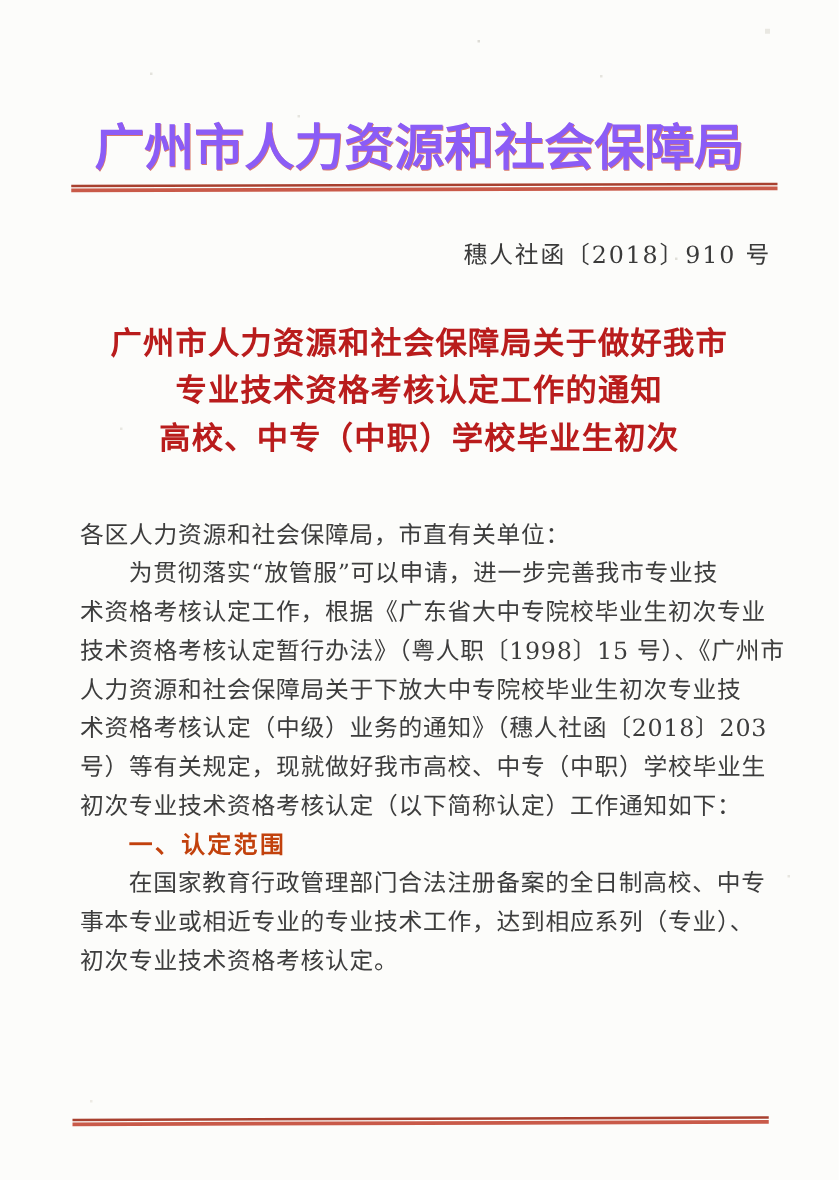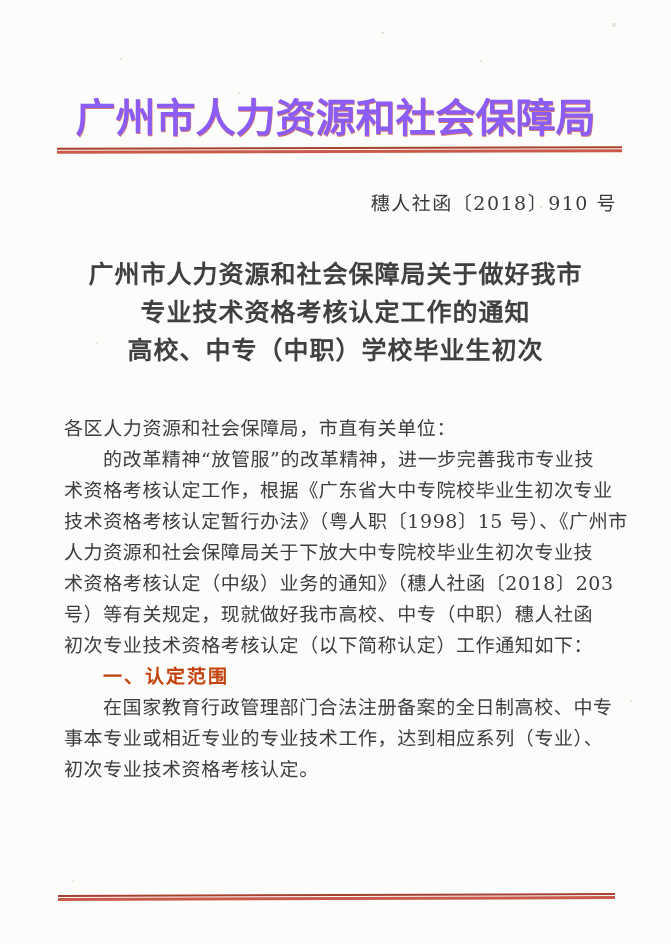--- a/index.html
+++ b/index.html
@@ -68,21 +68,21 @@
   }
   .doc-title {
     position: absolute;
     top: 256px;
     left: 0;
     width: 100%;
     text-align: center;
     font-weight: bold;
     font-size: 25px;
     line-height: 38px;
-    color: #404040;
+    color: #b91c1c;
     letter-spacing: 1px;
     white-space: nowrap;
   }
   .doc-body {
     position: absolute;
     top: 413px;
     left: 64px;
     width: 560px;
     font-size: 19px;
     line-height: 31px;
@@ -127,26 +127,26 @@
   <div class="doc-number">穗人社函〔2018〕910 号</div>
 
   <div class="doc-title">
     <div>广州市人力资源和社会保障局关于做好我市</div>
     <div>专业技术资格考核认定工作的通知</div>
     <div>高校、中专（中职）学校毕业生初次</div>
   </div>
 
   <div class="doc-body">
     <div class="line">各区人力资源和社会保障局，市直有关单位：</div>
-    <div class="line indent">的改革精神“放管服”的改革精神，进一步完善我市专业技</div>
+    <div class="line indent">为贯彻落实“放管服”可以申请，进一步完善我市专业技</div>
     <div class="line">术资格考核认定工作，根据《广东省大中专院校毕业生初次专业</div>
     <div class="line">技术资格考核认定暂行办法》（粤人职〔1998〕15 号）、《广州市</div>
     <div class="line">人力资源和社会保障局关于下放大中专院校毕业生初次专业技</div>
     <div class="line">术资格考核认定（中级）业务的通知》（穗人社函〔2018〕203</div>
-    <div class="line">号）等有关规定，现就做好我市高校、中专（中职）穗人社函</div>
+    <div class="line">号）等有关规定，现就做好我市高校、中专（中职）学校毕业生</div>
     <div class="line">初次专业技术资格考核认定（以下简称认定）工作通知如下：</div>
     <div class="line indent section-heading">一、认定范围</div>
     <div class="line indent">在国家教育行政管理部门合法注册备案的全日制高校、中专</div>
     <div class="line">事本专业或相近专业的专业技术工作，达到相应系列（专业）、</div>
     <div class="line">初次专业技术资格考核认定。</div>
   </div>
 
   <div class="footer-rule"></div>
 
 </div>

